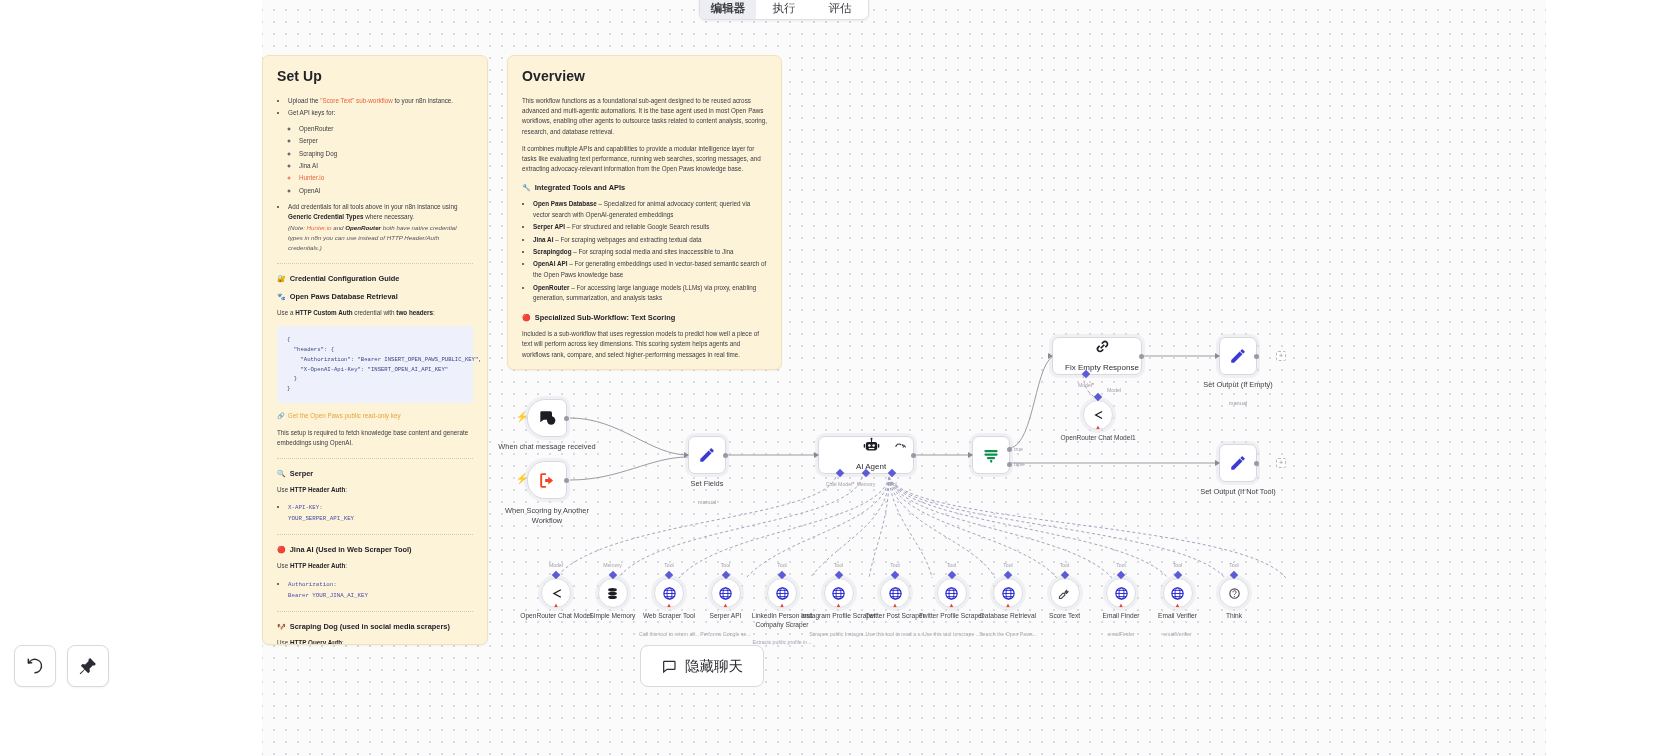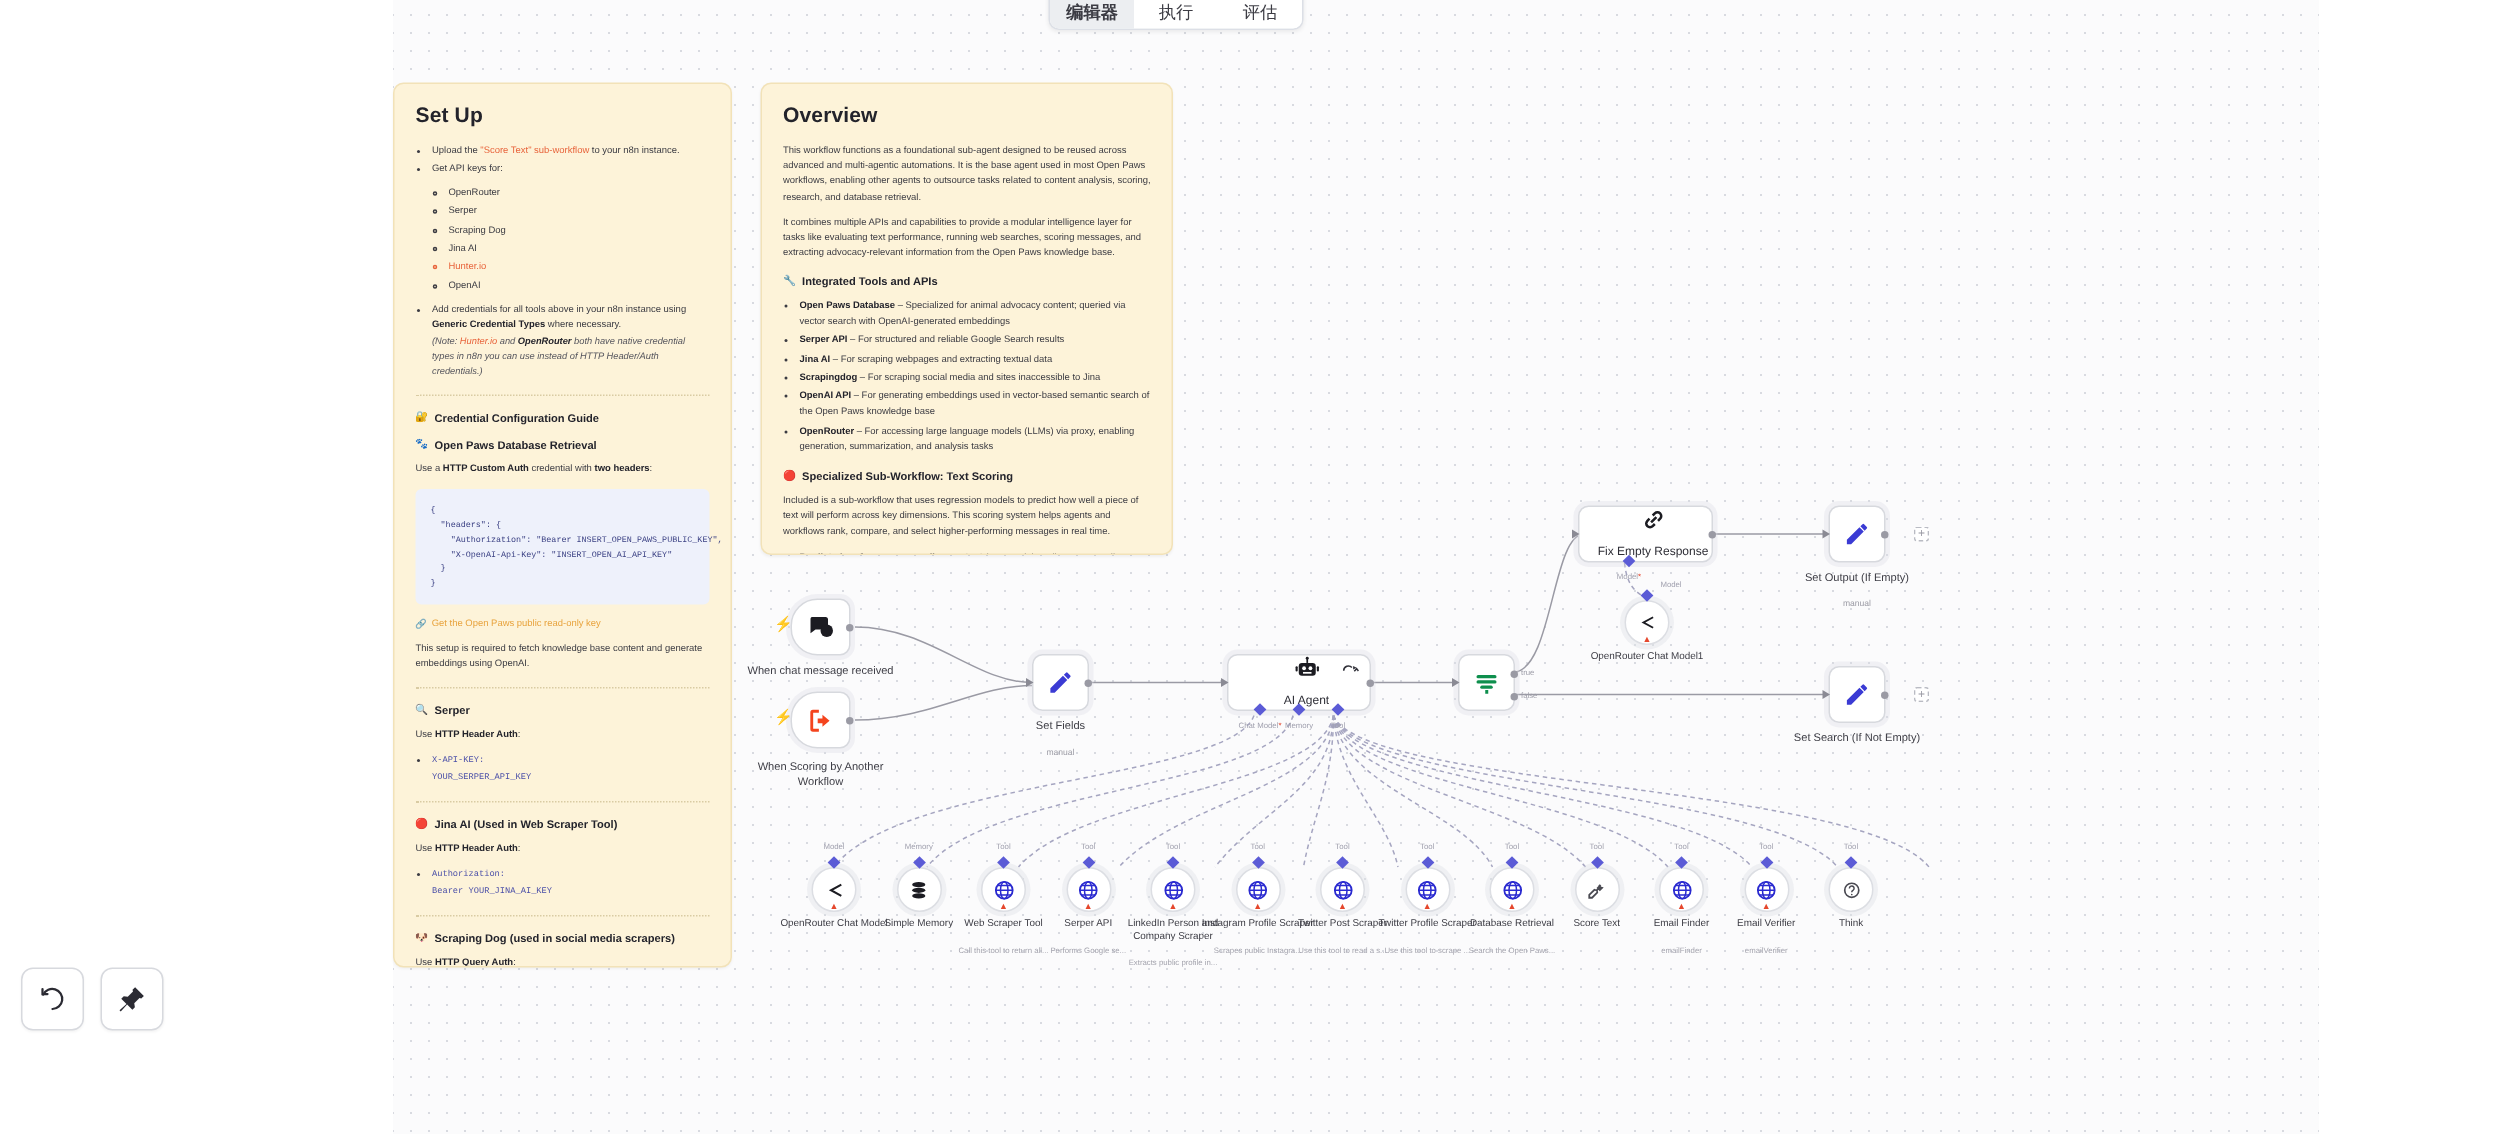--- a/index.html
+++ b/index.html
@@ -625,21 +625,21 @@
     <div class="node-sublabel">manual</div>
   </div>
   <div class="plus-box" style="left:1276px; top:351px;">+</div>
 
   <div class="node node-sq" style="left:1219px; top:444px;">
     <span class="port-in"></span>
     <svg width="18" height="18" viewBox="0 0 24 24">
       <path fill="#3b3bd4" d="M3 17.2V21h3.8L18 9.8 14.2 6 3 17.2zM20.7 7.1a1 1 0 000-1.4l-2.4-2.4a1 1 0 00-1.4 0l-1.9 1.9L18.8 9l1.9-1.9z"></path>
     </svg>
     <span class="port out"></span>
-    <div class="node-label">Set Search (If Not Empty)</div>
+    <div class="node-label">Set Output (If Not Tool)</div>
   </div>
   <div class="plus-box" style="left:1276px; top:458px;">+</div>
 
   <div id="tool-row">
       <div class="cnode" style="left: 541px; top: 578px;">
         <span class="cport"></span>
         <span class="cport-label">Model</span>
         <svg width="15" height="15" viewBox="0 0 24 24">
           <path fill="none" stroke="#1c1c22" stroke-width="2.2" d="M19 6L8 12l11 6"></path>
         </svg>
@@ -778,20 +778,26 @@
         <svg width="15" height="15" viewBox="0 0 24 24">
           <circle cx="12" cy="12" r="7.5" fill="none" stroke="#4a4a52" stroke-width="1.8"></circle>
           <path d="M9.5 10a2.5 2.5 0 114 2c-.8.6-1.5 1-1.5 2" fill="none" stroke="#4a4a52" stroke-width="1.6"></path>
           <circle cx="12" cy="16.5" r="0.9" fill="#4a4a52"></circle>
         </svg>
         <div class="cnode-label">Think</div>
       </div>
     </div>
 
   <div class="bottom-bar">
+    <button class="btn-hide">
+      <svg width="16" height="16" viewBox="0 0 24 24">
+        <path fill="none" stroke="#2b2b33" stroke-width="1.8" d="M4 5h16a1 1 0 011 1v10a1 1 0 01-1 1H9l-5 4V6a1 1 0 011-1z"></path>
+      </svg>
+      <span>隐藏聊天</span>
+    </button>
   </div>
 
   <div class="tool-btn" id="btn-undo">
     <svg width="20" height="20" viewBox="0 0 24 24">
       <path fill="none" stroke="#2b2b33" stroke-width="1.8" stroke-linecap="round" d="M8 8H4V4"></path>
       <path fill="none" stroke="#2b2b33" stroke-width="1.8" stroke-linecap="round" d="M4.6 8.5A8 8 0 1112 20"></path>
     </svg>
   </div>
   <div class="tool-btn" id="btn-pin">
     <svg width="20" height="20" viewBox="0 0 24 24">

